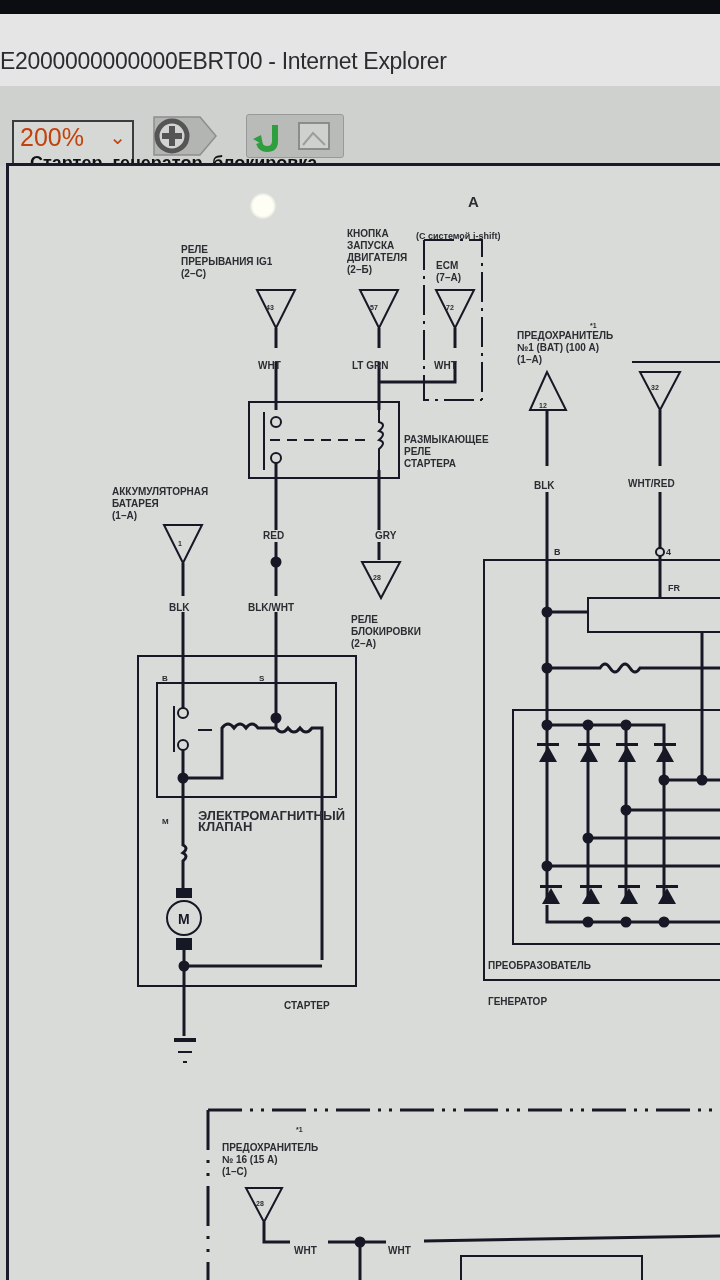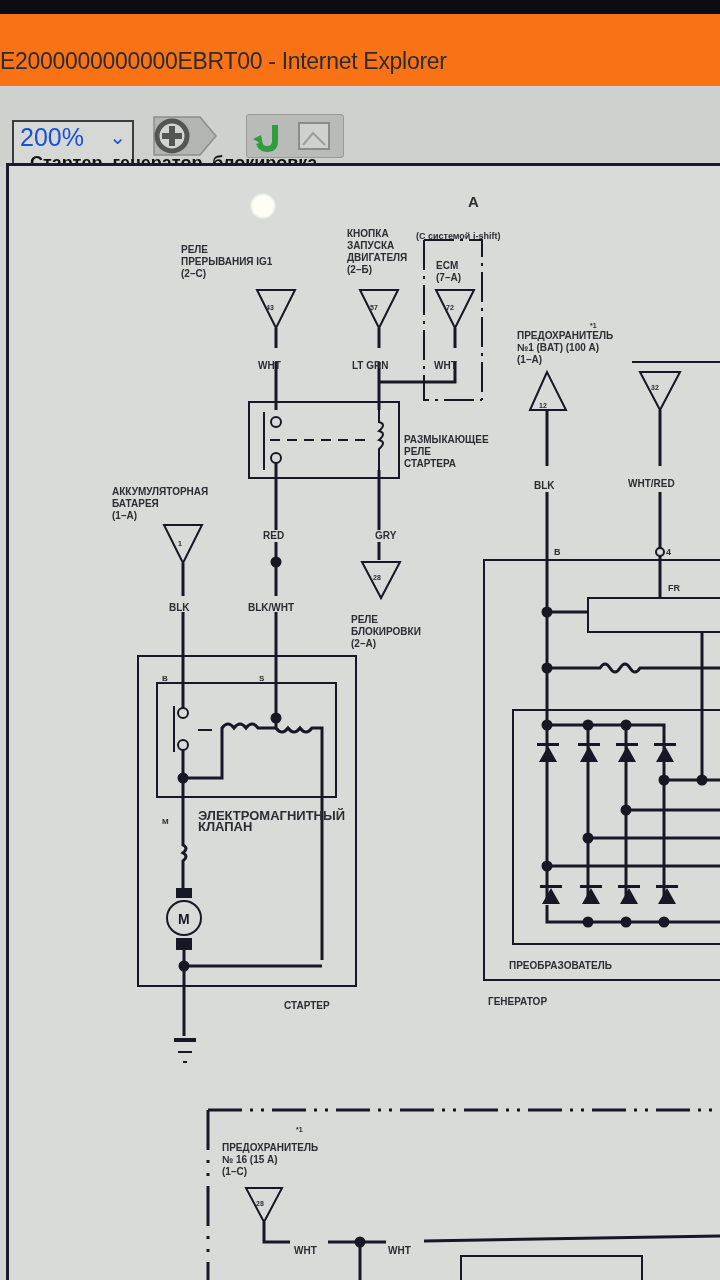--- a/index.html
+++ b/index.html
@@ -1,21 +1,21 @@
 <!DOCTYPE html>
 <html><head>
 <meta charset="utf-8">
 <style>
   html,body{margin:0;padding:0;}
   body{width:720px;height:1280px;overflow:hidden;background:#d3d5d2;font-family:"Liberation Sans",sans-serif;position:relative;}
   .topbar{position:absolute;left:0;top:0;width:720px;height:14px;background:#0b0d12;}
-  .titlebar{position:absolute;left:0;top:14px;width:720px;height:72px;background:#f97316;}
+  .titlebar{position:absolute;left:0;top:14px;width:720px;height:72px;background:#e5e5e5;}
   .title{position:absolute;left:0;top:34px;font-size:23px;color:#2a2c30;white-space:nowrap;letter-spacing:-0.3px;}
   .toolbar{position:absolute;left:0;top:86px;width:720px;height:80px;background:#cfd1ce;}
-  .zoom-select{position:absolute;left:12px;top:120px;width:122px;height:48px;border:2px solid #3a3c40;background:#d6d8d5;box-sizing:border-box;font-size:25px;color:#1d4ed8;padding-left:6px;line-height:30px;}
+  .zoom-select{position:absolute;left:12px;top:120px;width:122px;height:48px;border:2px solid #3a3c40;background:#d6d8d5;box-sizing:border-box;font-size:25px;color:#c2410c;padding-left:6px;line-height:30px;}
   .zoom-select .chev{position:absolute;right:6px;top:0px;font-size:20px;}
   .zoom-in-btn{position:absolute;left:150px;top:114px;width:68px;height:44px;}
   .rotate-btn{position:absolute;left:246px;top:114px;width:98px;height:44px;background:#b9bbb8;border:1px solid #999;border-radius:3px;box-sizing:border-box;}
   .doc-heading{position:absolute;left:30px;top:150px;font-size:18px;color:#111;white-space:nowrap;font-weight:bold;height:14px;overflow:hidden;line-height:26px;}
   .viewer{position:absolute;left:6px;top:163px;width:714px;height:1117px;background:#d9dbd8;border-left:3px solid #1a1b2a;border-top:3px solid #1a1b2a;box-sizing:border-box;}
   svg.diagram{position:absolute;left:0;top:0;}
   .lbl{position:absolute;font-size:10px;font-weight:bold;color:#2b2d33;white-space:pre;line-height:12px;}
   .glare{position:absolute;left:250px;top:193px;width:26px;height:26px;border-radius:50%;background:radial-gradient(circle,#fffef5 55%,rgba(255,255,240,0) 75%);}
 </style>
 </head>
@@ -223,21 +223,21 @@
 (2–A)</div>
 <div class="lbl" style="left:162px;top:673px;font-size:8px;">B</div>
 <div class="lbl" style="left:259px;top:673px;font-size:8px;">S</div>
 <div class="lbl" style="left:162px;top:816px;font-size:8px;">M</div>
 <div class="lbl" style="left:198px;top:810px;font-size:13px;line-height:11px;">ЭЛЕКТРОМАГНИТНЫЙ
 КЛАПАН</div>
 <div class="lbl" style="left:284px;top:1000px;">СТАРТЕР</div>
 <div class="lbl" style="left:554px;top:546px;font-size:9px;">B</div>
 <div class="lbl" style="left:666px;top:546px;font-size:9px;">4</div>
 <div class="lbl" style="left:668px;top:582px;font-size:9px;">FR</div>
-<div class="lbl" style="left:509px;top:960px;text-align:center;">ПРЕОБРАЗОВАТЕЛЬ</div>
+<div class="lbl" style="left:488px;top:960px;text-align:center;">ПРЕОБРАЗОВАТЕЛЬ</div>
 <div class="lbl" style="left:488px;top:996px;">ГЕНЕРАТОР</div>
 <div class="lbl" style="left:296px;top:1124px;font-size:7px;">*1</div>
 <div class="lbl" style="left:222px;top:1142px;">ПРЕДОХРАНИТЕЛЬ
 № 16 (15 A)
 (1–C)</div>
 <div class="lbl" style="left:256px;top:1198px;font-size:7px;">28</div>
 <div class="lbl" style="left:294px;top:1245px;">WHT</div>
 <div class="lbl" style="left:388px;top:1245px;">WHT</div>
 
 </body></html>

